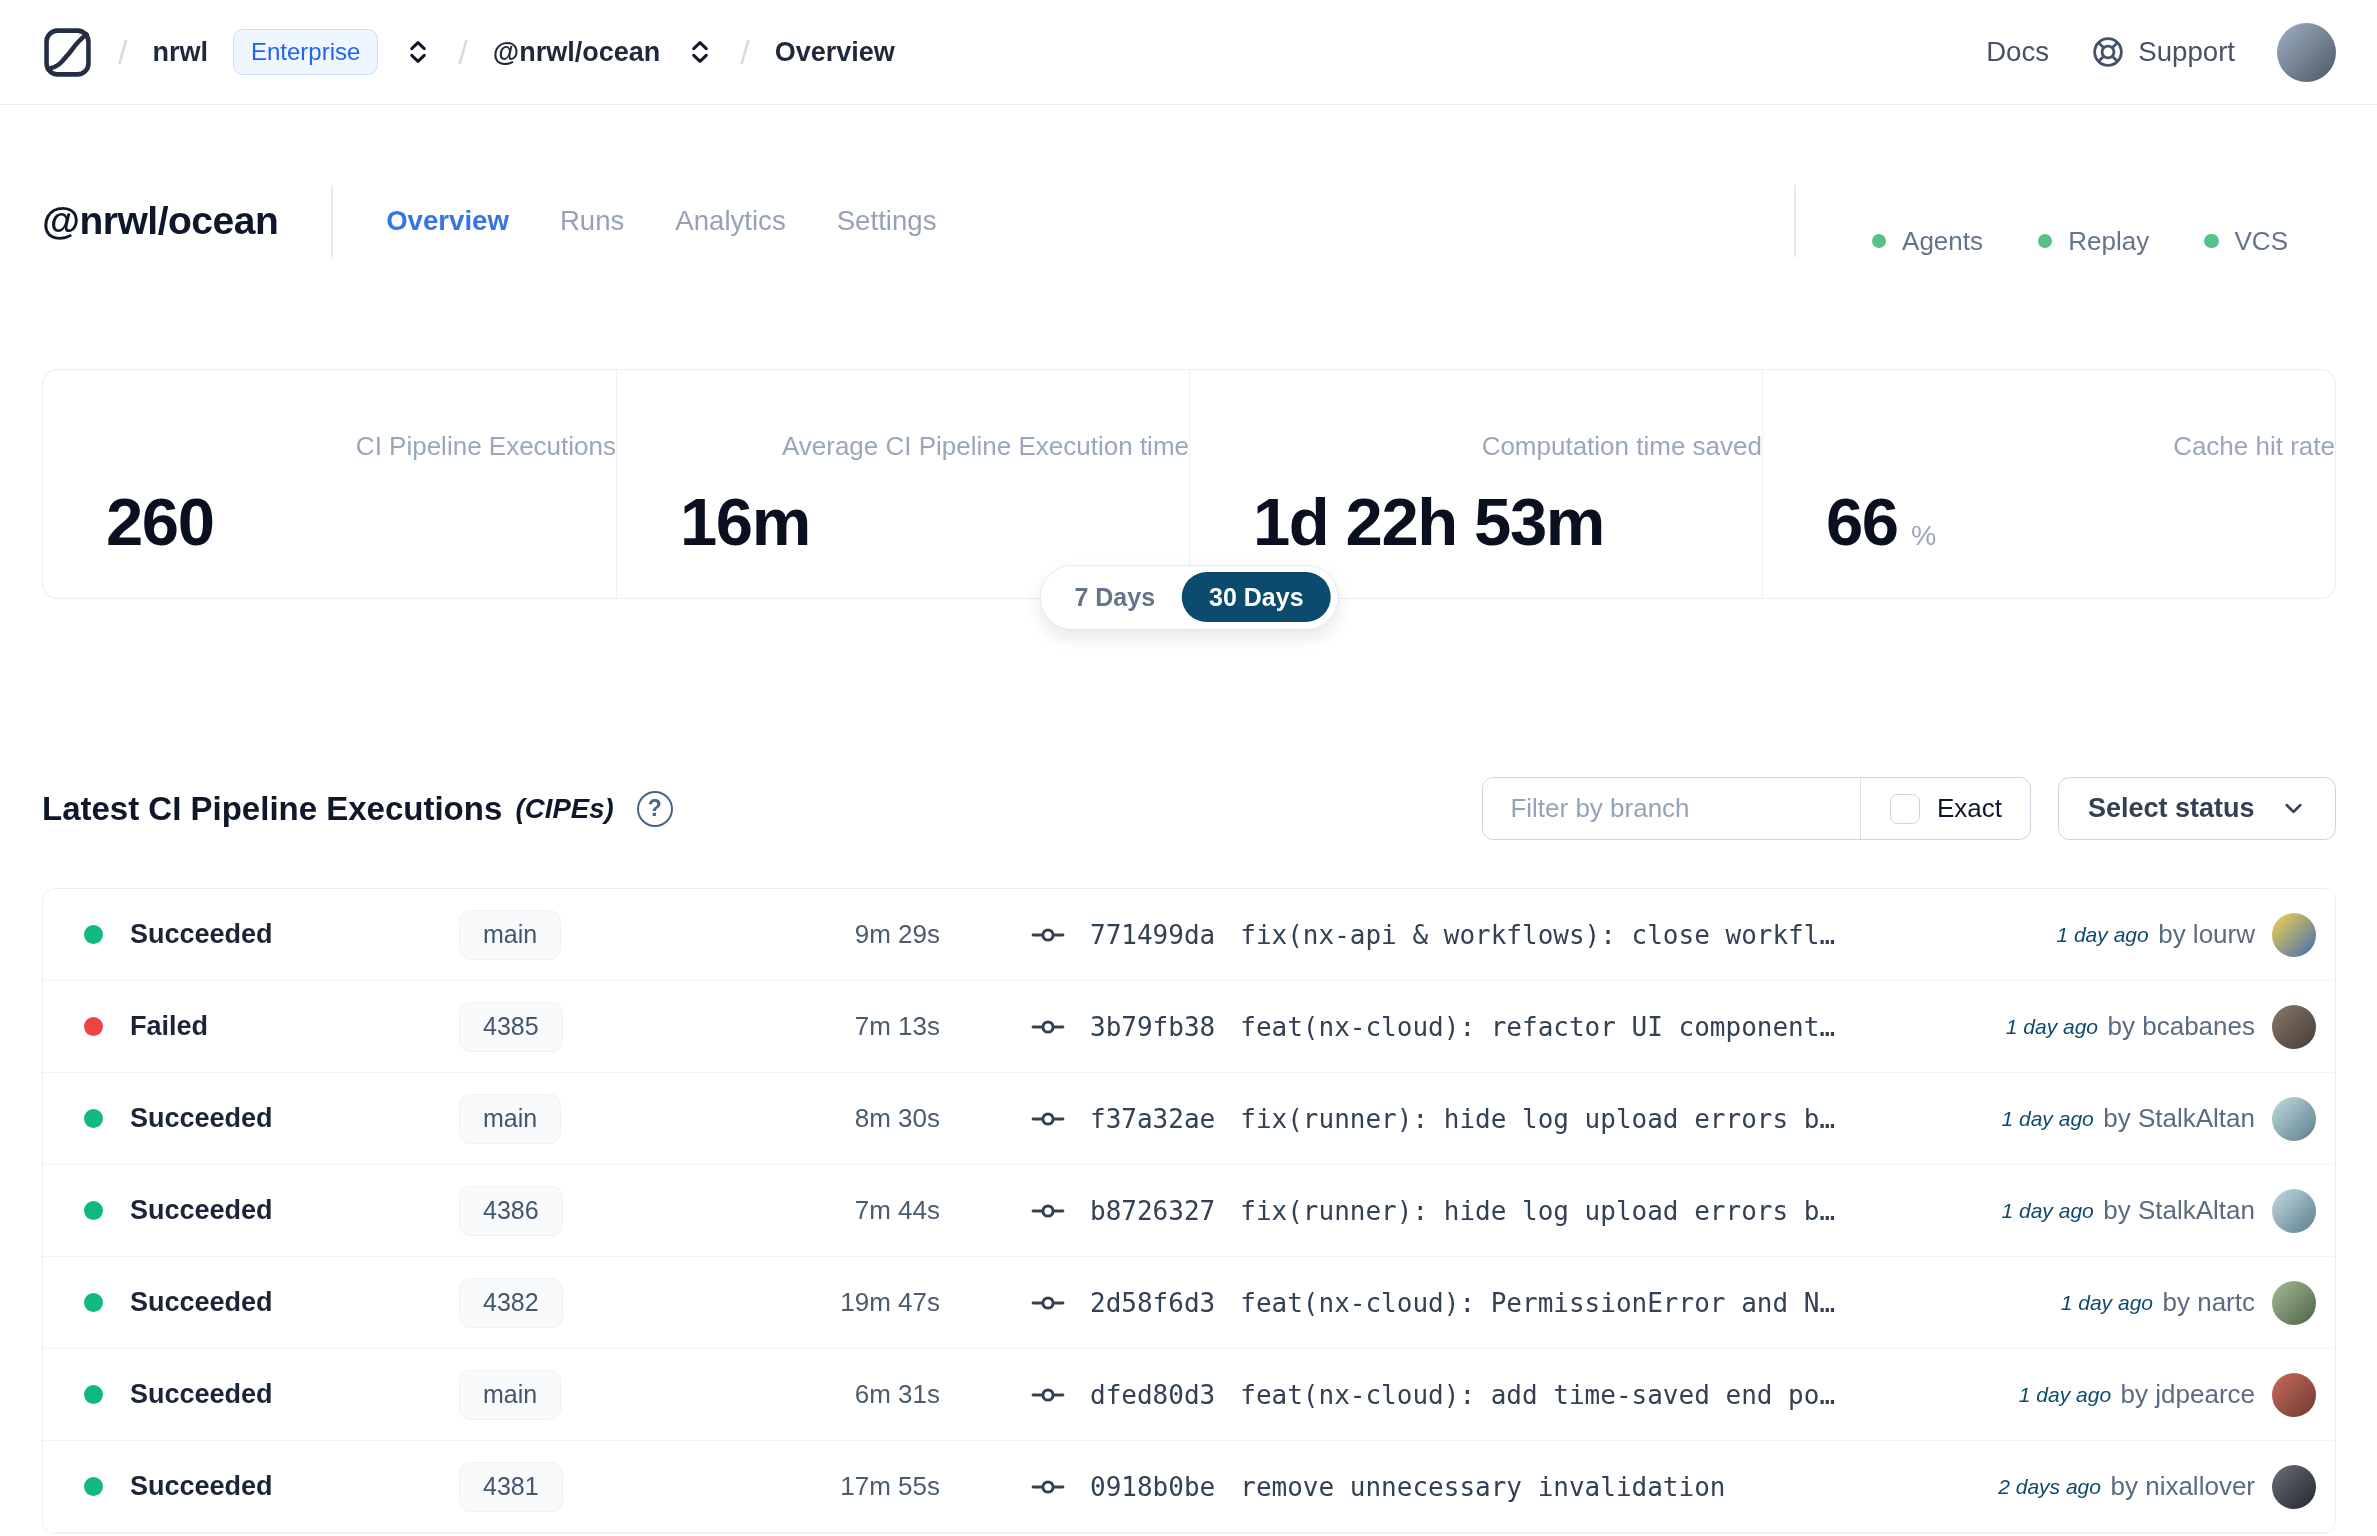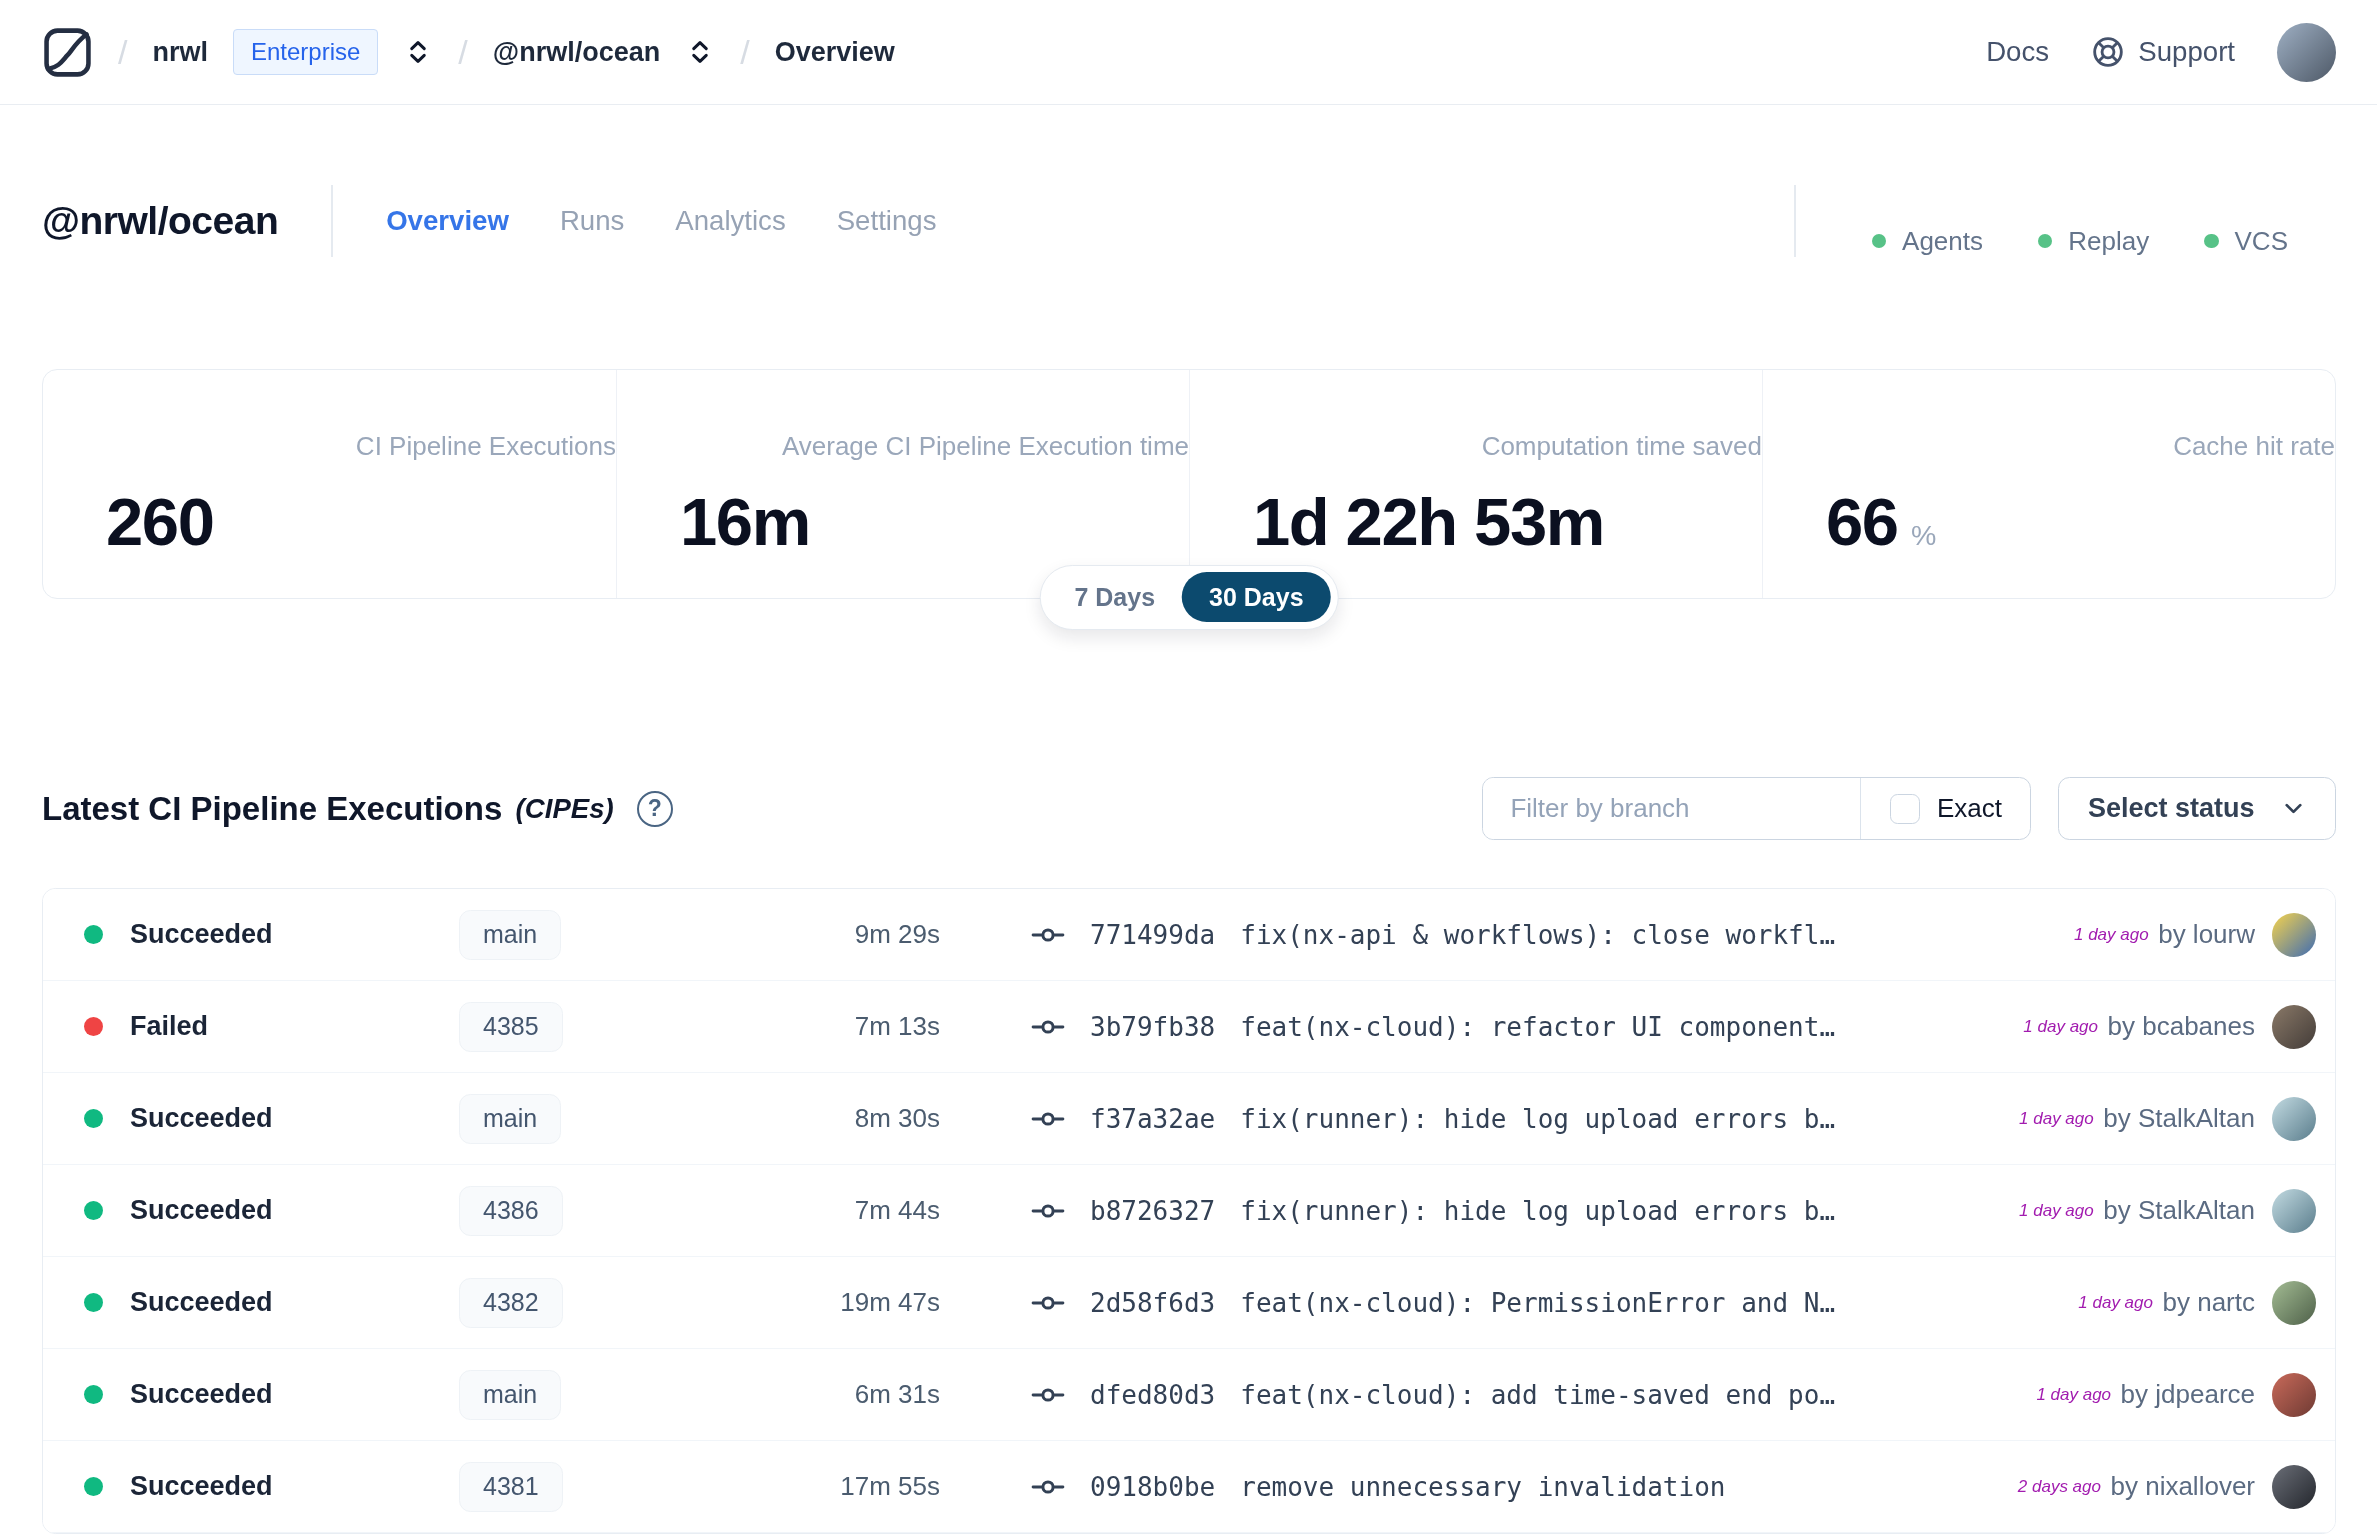--- a/index.html
+++ b/index.html
@@ -15,21 +15,21 @@
   .navbar {
     height:105px; padding:0 42px;
     display:flex; align-items:center; justify-content:space-between;
     border-bottom:1.9px solid #e9edf2; background:#fff;
   }
   .nav-left { display:flex; align-items:center; gap:25px; }
   .slash { color:#d7dce3; font-size:34px; font-weight:300; }
   .crumb { font-size:27px; font-weight:600; color:#1e293b; cursor:pointer; }
   .badge-enterprise {
     font-size:24px; color:#2563eb; background:#eff6ff;
-    border:1.9px solid #c9dcf8; border-radius:4px; padding:7.6px 17px; font-weight:500;
+    border:1.9px solid #c9dcf8; border-radius:10px; padding:7.6px 17px; font-weight:500;
   }
   .expand-icon { cursor:pointer; }
   .nav-right { display:flex; align-items:center; gap:42px; }
   .nav-link { font-size:27.6px; color:#45526b; font-weight:500; cursor:pointer; display:flex; align-items:center; gap:13.3px; }
   .nav-avatar { width:59px; height:59px; border-radius:50%; background:#9fb0c4; cursor:pointer; }
 
   
   .page-head { display:flex; align-items:center; padding:0 42px; margin-top:80px; height:72px; }
   .ws-title { font-size:39px; font-weight:700; color:#0f172a; letter-spacing:-0.5px; }
   .vdivider { width:1.9px; height:72px; background:#e5eaf0; flex-shrink:0; }
@@ -105,21 +105,21 @@
   }
   .cell-duration { width:224px; text-align:right; font-size:26px; color:#4b5c6f; }
   .cell-commit {
     flex:1; min-width:0; margin-left:91px;
     display:flex; align-items:center; gap:25px;
     font-family:"DejaVu Sans Mono","Liberation Mono",monospace;
     font-size:26px; color:#334155; white-space:nowrap; overflow:hidden;
   }
   .commit-text { overflow:hidden; }
   .cell-meta { flex-shrink:0; display:flex; align-items:center; margin-left:28.5px; }
-  .time-ago { font-size:17px; font-style:italic; color:#a21caf; }
+  .time-ago { font-size:21px; font-style:italic; color:#0c4a6e; }
   .author { font-size:26px; color:#5b6b82; font-weight:500; margin-left:9.5px; }
   .row-avatar { width:44px; height:44px; border-radius:50%; margin-left:17px; background:#cbd5e1; flex-shrink:0; }
 </style>
 </head>
 <body>
 
 <header class="navbar">
   <div class="nav-left">
     <span>
       <svg width="51" height="55" viewBox="0 0 56 60" fill="none" stroke="#242e42" stroke-width="5" stroke-linecap="round">

